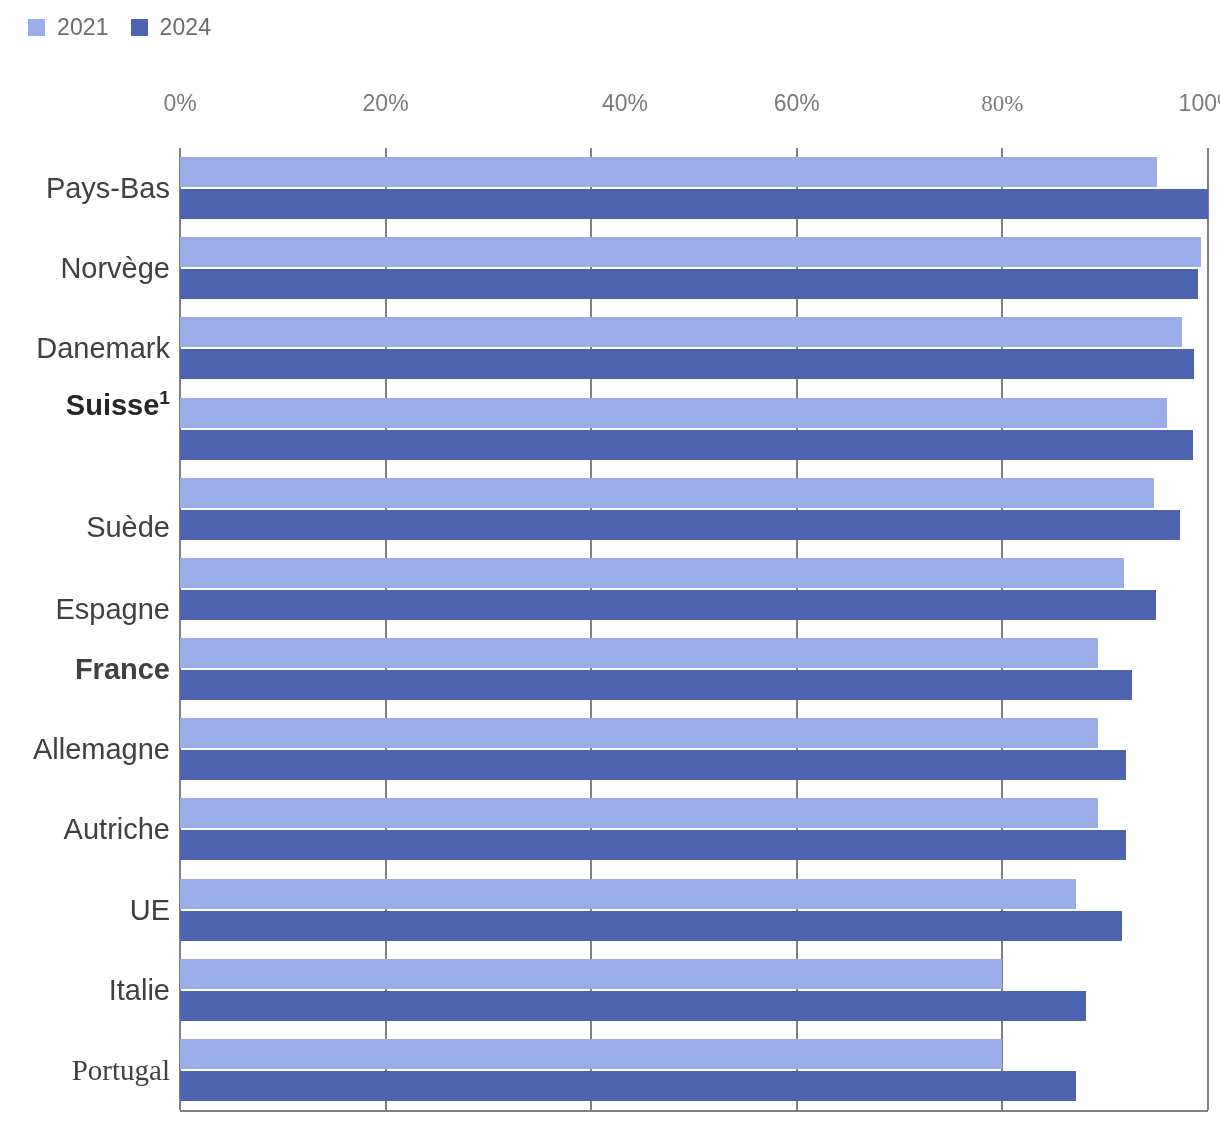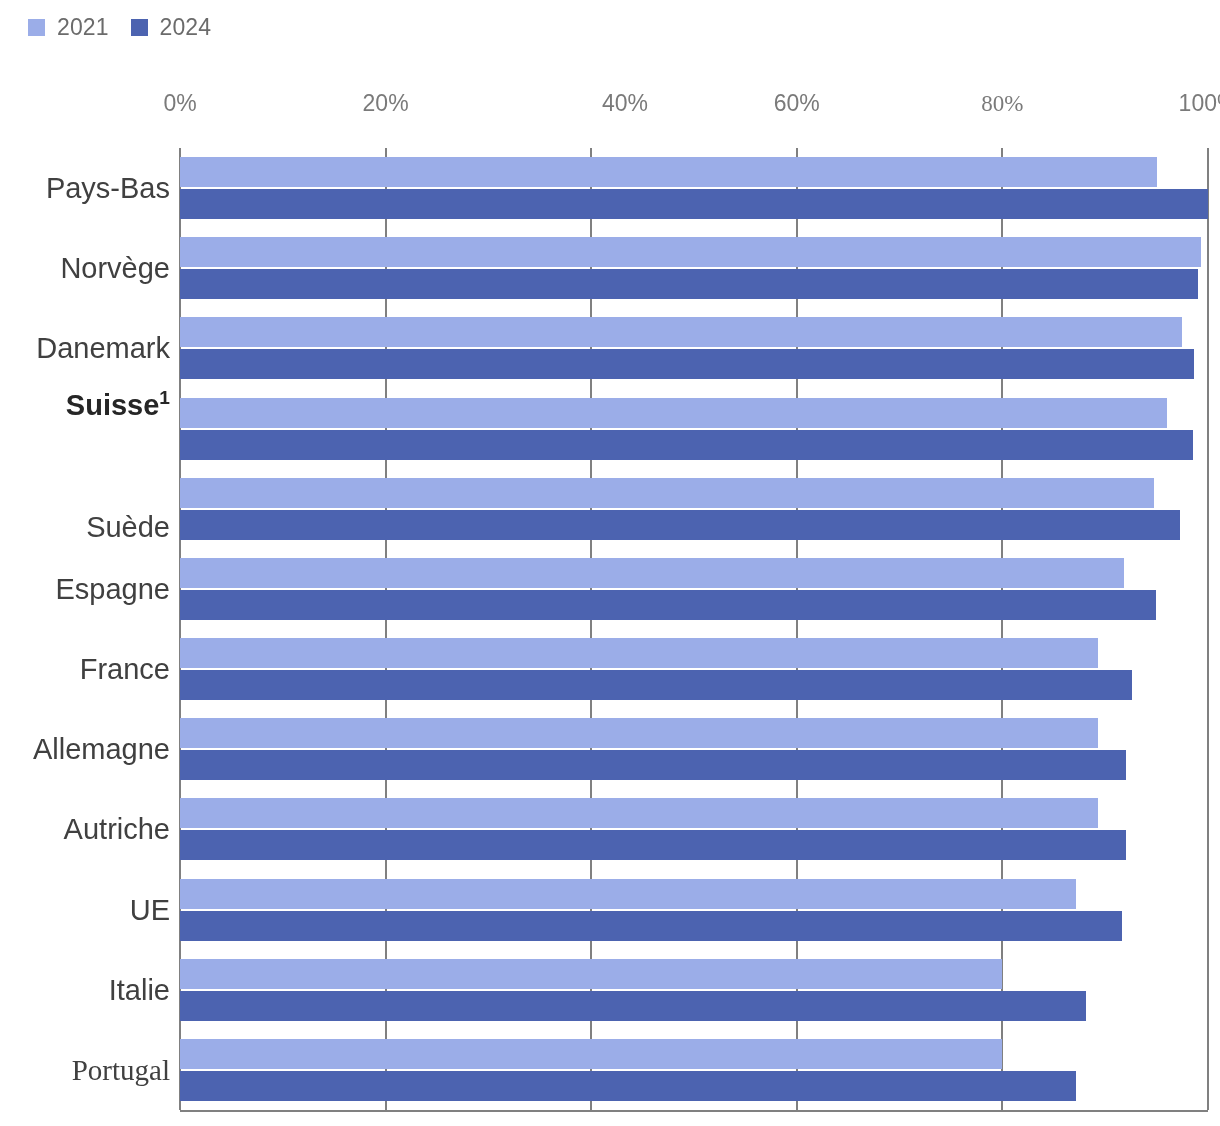--- a/index.html
+++ b/index.html
@@ -166,20 +166,20 @@
     <div class="tick-label" style="left: 385.6px; top: 92px;">20%</div>
     <div class="tick-label" style="left: 625px; top: 92px;">40%</div>
     <div class="tick-label" style="left: 796.8px; top: 92px;">60%</div>
     <div class="tick-label" style="left: 1002.4px; top: 92px; font-family: Liberation Serif, serif;">80%</div>
     <div class="tick-label" style="left: 1208px; top: 92px;">100%</div>
     <div class="cat-label" style="top: 188.083px;">Pays-Bas</div>
     <div class="cat-label" style="top: 268.25px;">Norvège</div>
     <div class="cat-label" style="top: 348.417px;">Danemark</div>
     <div class="cat-label highlight" style="top: 405px;">Suisse<sup>1</sup></div>
     <div class="cat-label" style="top: 515px; margin-top: 12px;">Suède</div>
-    <div class="cat-label" style="top: 589px; margin-left: 13px;">Espagne</div>
-    <div class="cat-label" style="top: 669.083px;">France</div>
+    <div class="cat-label" style="top: 609px; margin-left: 13px;">Espagne</div>
+    <div class="cat-label" style="top: 669.083px; font-weight: bold;">France</div>
     <div class="cat-label" style="top: 749.25px;">Allemagne</div>
     <div class="cat-label" style="top: 829.417px;">Autriche</div>
     <div class="cat-label" style="top: 909.583px;">UE</div>
     <div class="cat-label" style="top: 989.75px;">Italie</div>
     <div class="cat-label" style="top: 1069.92px; font-family: Liberation Serif, serif;">Portugal</div>
   </div>
 
 </body></html>

